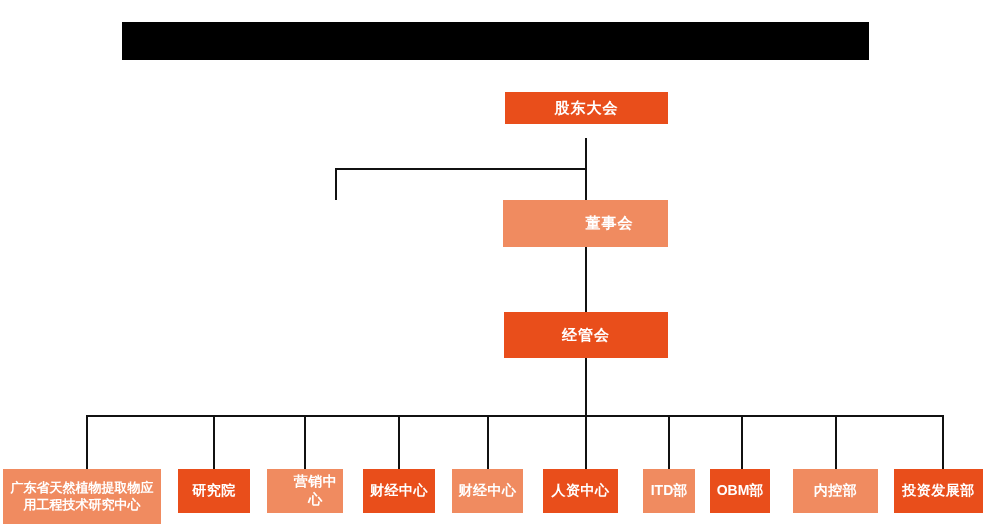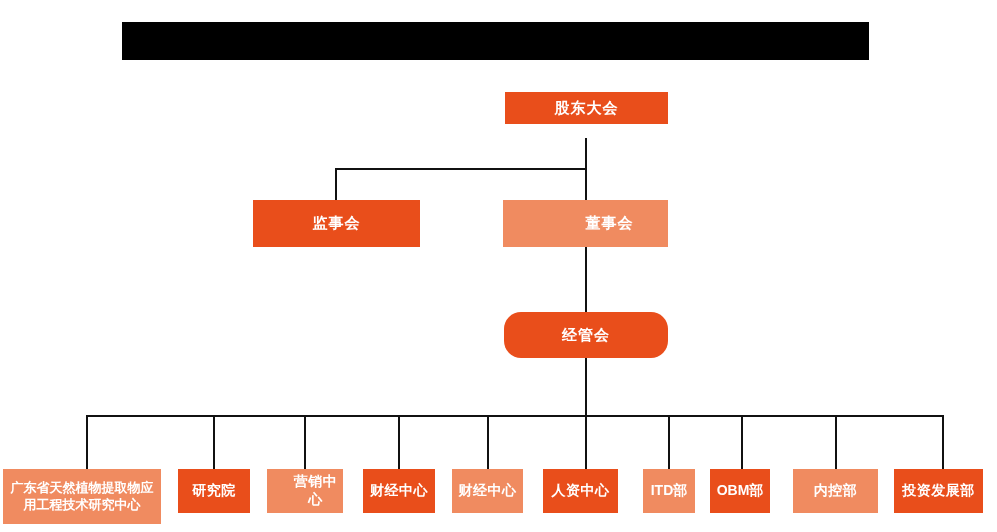--- a/index.html
+++ b/index.html
@@ -36,21 +36,21 @@
   .dark  { background: #E94E1B; }
   .light { background: #F08B60; }
   .line {
     position: absolute;
     background: #111111;
   }
   
   .n-root   { left: 505px; top: 92px;  width: 163px; height: 32px; }
   .n-superv { left: 253px; top: 200px; width: 167px; height: 47px; }
   .n-board  { left: 503px; top: 200px; width: 165px; height: 47px; padding-left: 48px; }
-  .n-mgmt   { left: 504px; top: 312px; width: 164px; height: 46px; border-radius: 17px; }
+  .n-mgmt   { left: 504px; top: 312px; width: 164px; height: 46px; }
   
   .l-spine1 { left: 585px; top: 138px; width: 2px;   height: 62px; }
   .l-branch { left: 335px; top: 168px; width: 252px; height: 2px;  }
   .l-drop-superv { left: 335px; top: 168px; width: 2px; height: 32px; }
   .l-spine2 { left: 585px; top: 247px; width: 2px;   height: 65px; }
   .l-spine3 { left: 585px; top: 358px; width: 2px;   height: 58px; }
   .l-fan    { left: 86px;  top: 415px; width: 858px; height: 2px;  }
   .l-d1  { left: 86px;  top: 415px; width: 2px; height: 54px; }
   .l-d2  { left: 213px; top: 415px; width: 2px; height: 54px; }
   .l-d3  { left: 304px; top: 415px; width: 2px; height: 54px; }
@@ -94,23 +94,20 @@
   <div class="line l-d5"></div>
   <div class="line l-d6"></div>
   <div class="line l-d7"></div>
   <div class="line l-d8"></div>
   <div class="line l-d9"></div>
   <div class="line l-d10"></div>
 
   <div class="node dark n-root">
     <span>股东大会</span>
   </div>
-  <div class="node dark n-superv">
-    <span>监事会</span>
-  </div>
   <div class="node light n-board">
     <span>董事会</span>
   </div>
   <div class="node dark n-mgmt">
     <span>经管会</span>
   </div>
 
   <div class="node light dept d1">
     <span>广东省天然植物提取物应用工程技术研究中心</span>
   </div>

